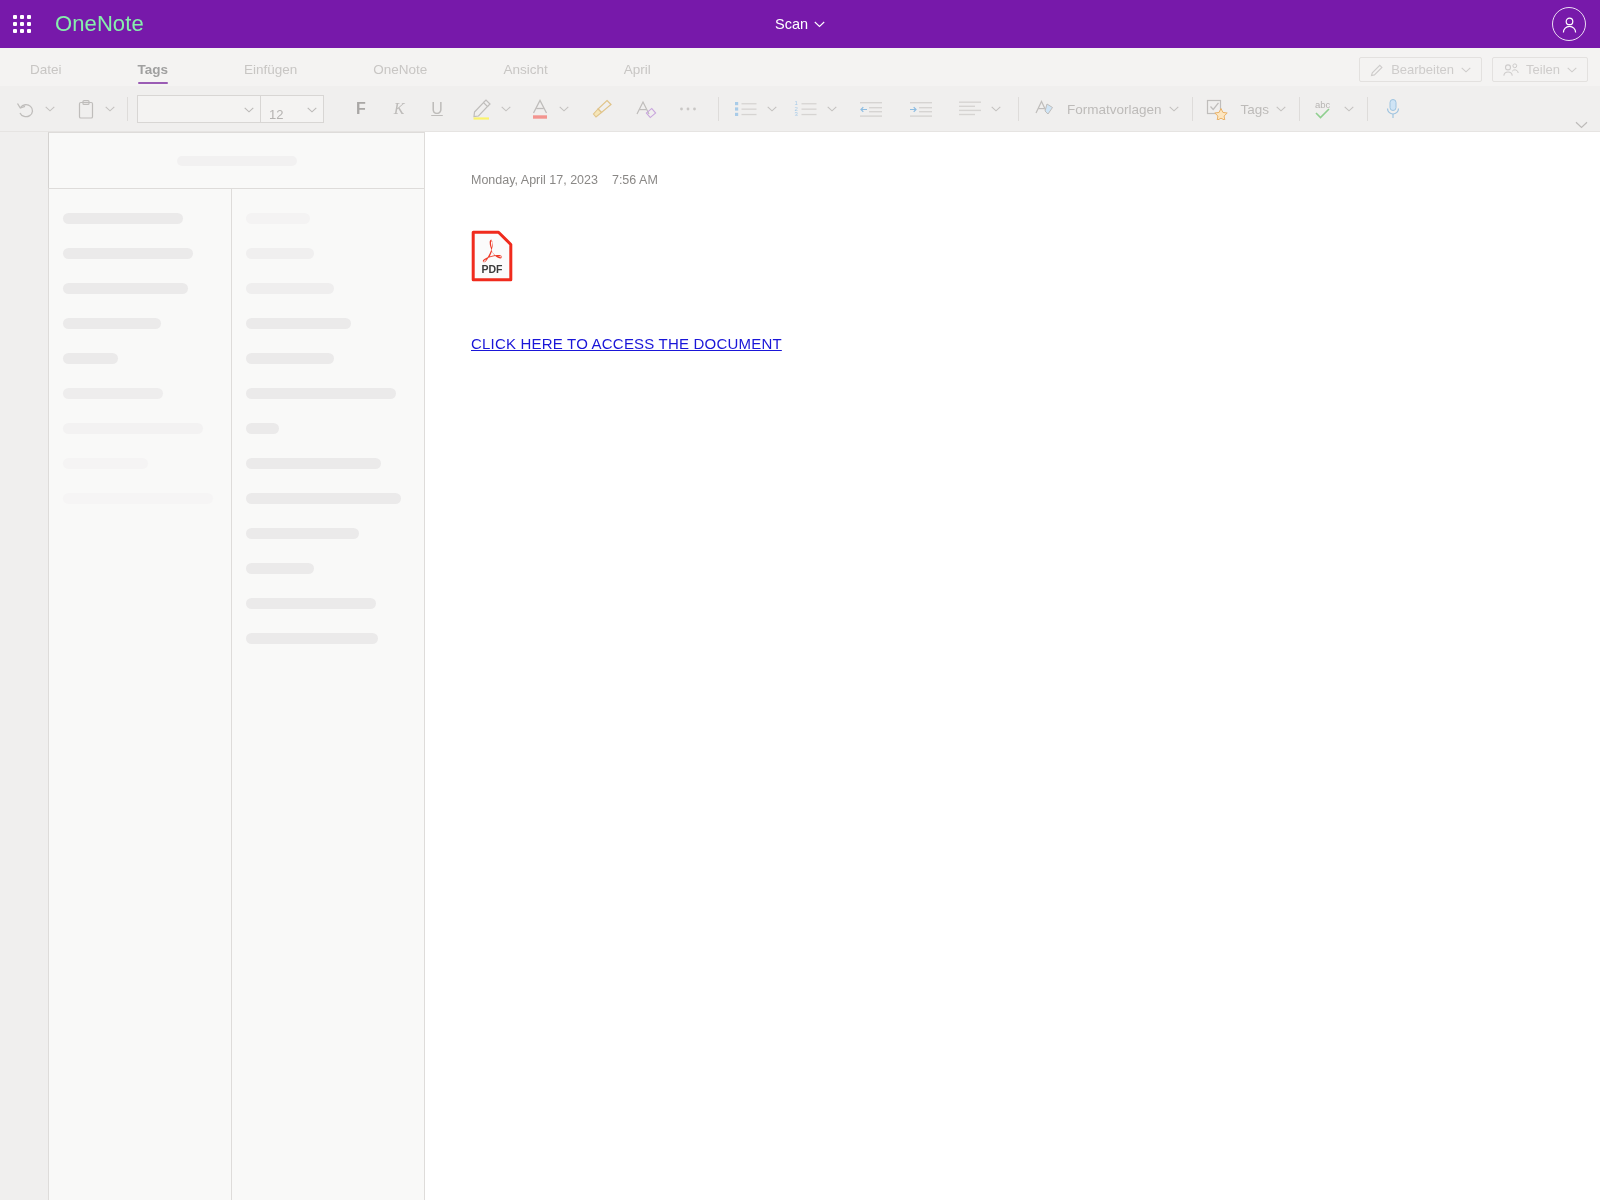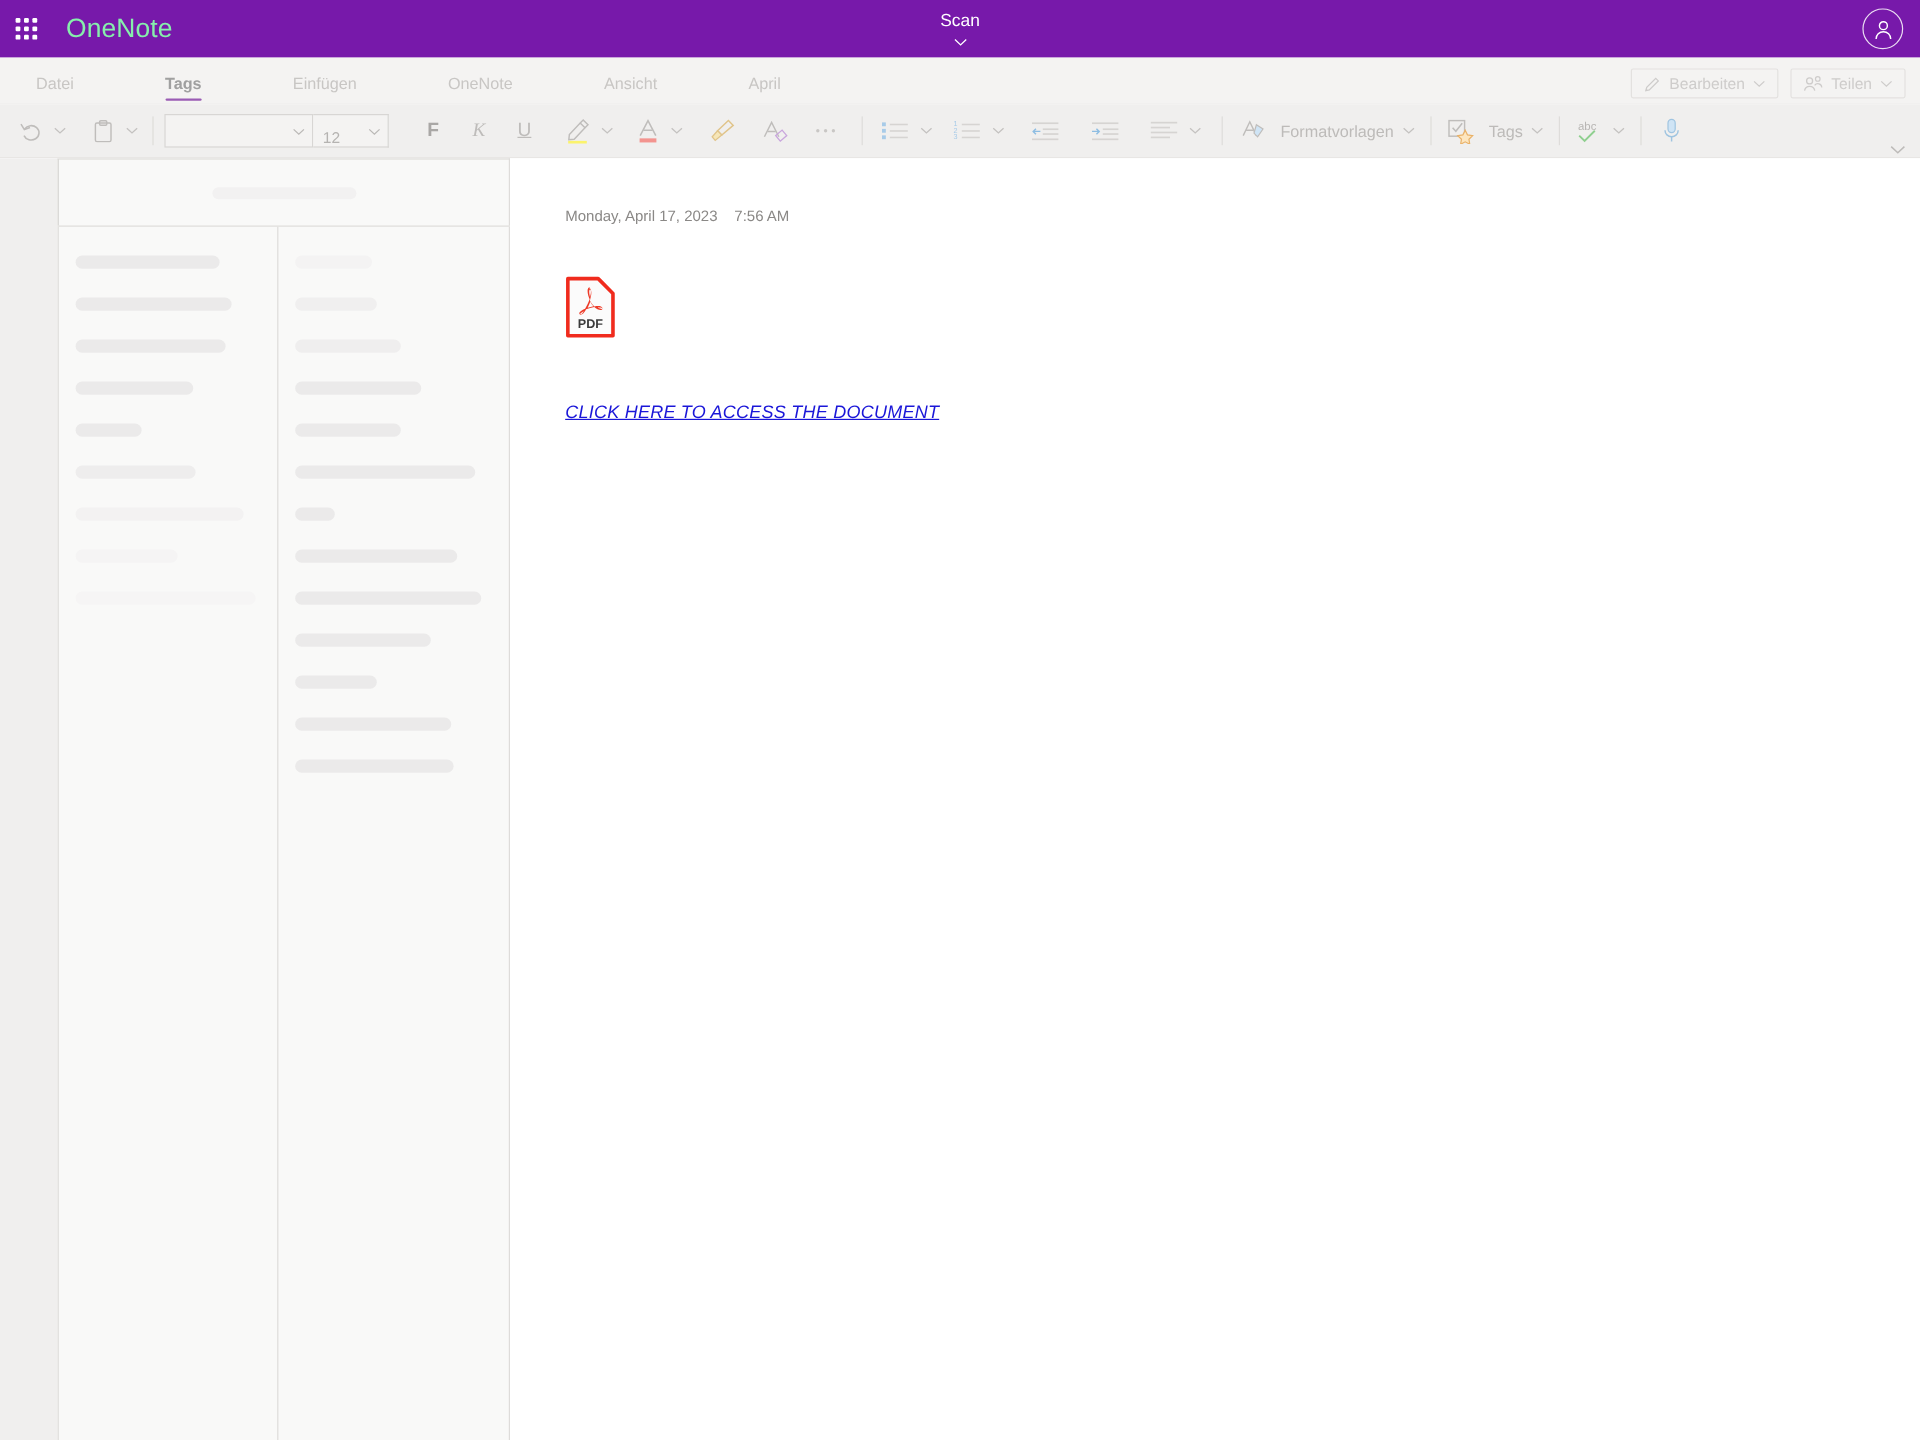--- a/index.html
+++ b/index.html
@@ -64,21 +64,20 @@
   }
   .nb-switcher-inner {
     pointer-events: auto;
     display: flex;
     align-items: center;
     gap: 6px;
     color: #ffffff;
     font-size: 14.5px;
     cursor: pointer;
     padding: 4px 8px;
-    flex-direction: column;
   }
   .account {
     position: absolute;
     right: 14px;
     top: 50%;
     transform: translateY(-50%);
     width: 32px;
     height: 32px;
     border-radius: 50%;
     border: 1.5px solid rgba(255,255,255,0.85);
@@ -327,21 +326,20 @@
   }
   .cta-link {
     display: inline-block;
     margin-top: 53px;
     font-size: 15px;
     color: #1a16d8;
     text-decoration: underline;
     letter-spacing: 0.2px;
     cursor: pointer;
     white-space: nowrap;
-    font-style: italic;
   }
 </style>
 </head>
 <body>
 
 <div class="topbar">
   <div class="waffle">
     <span class="waffle-grid">
       <i></i>
         <i></i>

